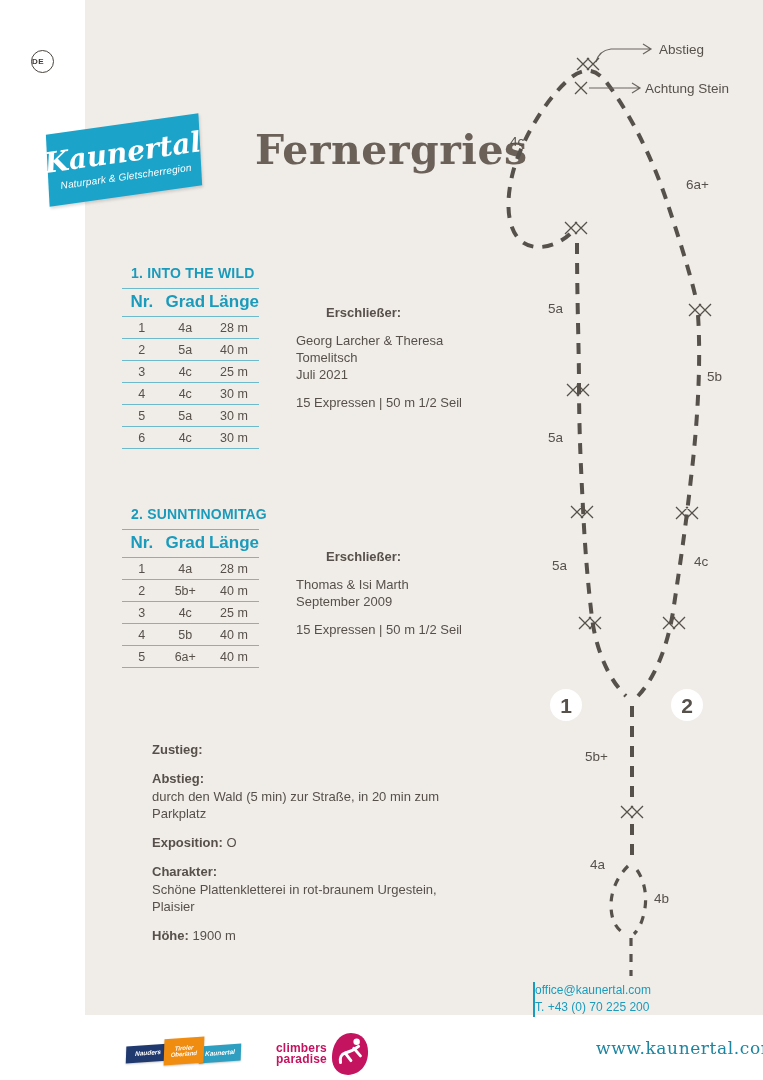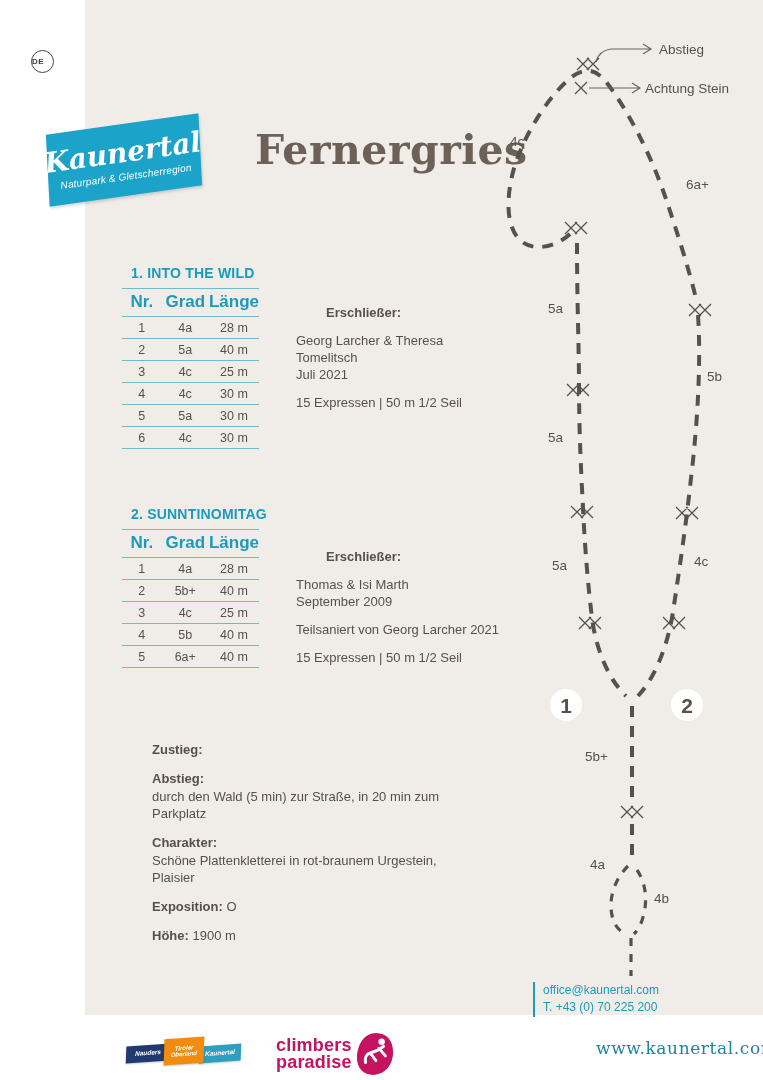--- a/index.html
+++ b/index.html
@@ -58,33 +58,33 @@
   .dash{fill:none;stroke:var(--line);stroke-width:4;stroke-dasharray:11 9;}
   .dash.small{stroke-width:3.2;stroke-dasharray:8 8;}
   .arrow{fill:none;stroke:#6b655f;stroke-width:1.2;}
   .anchor{fill:none;stroke:var(--line);stroke-width:1.3;}
   .grade{font:13.5px "Liberation Sans","DejaVu Sans",sans-serif;fill:var(--line);}
   .note{font:13.5px "Liberation Sans","DejaVu Sans",sans-serif;fill:var(--line);}
   .marker-circle{fill:#fff;}
   .marker-num{font:bold 21px "Liberation Sans","DejaVu Sans",sans-serif;fill:var(--line);}
 
   
-  .contact{position:absolute;left:533px;top:982px;border-left:2px solid var(--teal);padding-left:8px;
+  .contact{position:absolute;left:533px;top:982px;border-left:2px solid var(--teal);
     color:var(--teal);font-size:12px;line-height:1.45;}
 
   
   .partner-logo{position:absolute;left:126px;top:1036px;width:110px;height:36px;}
   .pl{position:absolute;color:#fff;font-style:italic;font-weight:bold;display:flex;align-items:center;justify-content:center;
     text-align:center;line-height:1.05;box-shadow:0 1px 2px rgba(0,0,0,.2);}
   .pl-nauders{left:0;top:9px;width:44px;height:17px;background:var(--navy);font-size:6.5px;transform:rotate(-4deg) skewX(-6deg);}
   .pl-oberland{left:38px;top:2px;width:40px;height:26px;background:var(--orange);font-size:6px;transform:rotate(-4deg) skewX(-6deg);z-index:2;}
   .pl-kaunertal{left:73px;top:9px;width:42px;height:17px;background:var(--steel);font-size:6.5px;transform:rotate(-4deg) skewX(-6deg);}
 
   .cp-logo{position:absolute;left:276px;top:1032px;display:flex;align-items:center;gap:4px;}
-  .cp-text{color:var(--magenta);font-size:18px;font-weight:bold;line-height:.95;letter-spacing:.2px;}
+  .cp-text{color:var(--magenta);font-size:12px;font-weight:bold;line-height:.95;letter-spacing:.2px;}
   .cp-blob{display:block;}
 
   .website{position:absolute;left:596px;top:1038px;font-family:"DejaVu Serif","Liberation Serif",serif;
     font-size:17px;color:var(--weblink);letter-spacing:.6px;}
 </style>
 </head>
 <body>
 
 <div class="canvas">
   <div class="page-bg"></div>
@@ -187,29 +187,28 @@
             <td>5</td>
             <td>6a+</td>
             <td>40 m</td>
           </tr>
         </tbody>
     </table>
   </section>
   <aside class="info-block ib-1">
       <div class="info-label">Erschließer:</div>
       <div class="info-par">Thomas &amp; Isi Marth<br>September 2009</div>
-      <div class="info-par">Teilsaniert von Georg Larcher 2021</div>
       <div class="info-par">15 Expressen | 50 m 1/2 Seil</div>
     </aside>
 
   <section class="details">
       <div class="det-item"><span class="det-label">Zustieg:</span><br></div>
       <div class="det-item"><span class="det-label">Abstieg:</span><br><span> durch den Wald (5 min) zur Straße, in 20 min zum Parkplatz</span></div>
+      <div class="det-item"><span class="det-label">Exposition:</span><span> O</span></div>
       <div class="det-item"><span class="det-label">Charakter:</span><br><span> Schöne Plattenkletterei in rot-braunem Urgestein, Plaisier</span></div>
-      <div class="det-item"><span class="det-label">Exposition:</span><span> O</span></div>
       <div class="det-item"><span class="det-label">Höhe:</span><span> 1900 m</span></div>
     </section>
 
   <svg id="topo-svg" width="763" height="1080" viewBox="0 0 763 1080">
     <path class="dash" d="M 570,234 C 556,247 534,252 521,241 C 506,228 506,199 513,172 C 521,142 543,103 567,81 C 581,68 594,66 607,83 C 629,112 651,155 666,199 C 677,232 690,272 697,303"></path>
     <path class="dash" d="M 577,243 C 577,300 579,350 579,385 C 579,430 581,470 583,508 C 585,550 588,585 592,618 C 596,650 609,680 626,696"></path>
     <path class="dash" d="M 698,315 C 701,360 698,420 691,478 C 686,525 680,565 673,612 C 667,650 653,680 638,696"></path>
     <path class="dash" d="M 632,706 L 632,800 M 632,824 L 632,862"></path>
     <path class="dash small" d="M 628,866 C 618,876 611,890 611,905 C 611,920 616,929 625,934"></path>
     <path class="dash small" d="M 637,870 C 644,880 647,894 645,908 C 643,921 639,929 634,934"></path>

